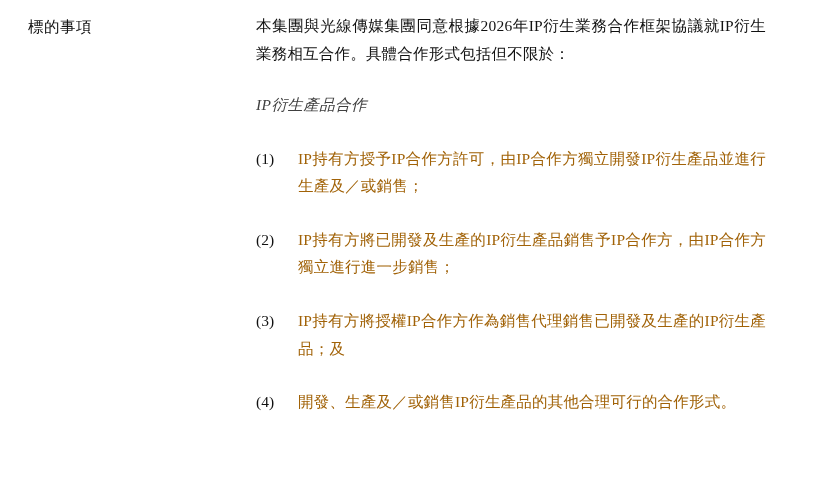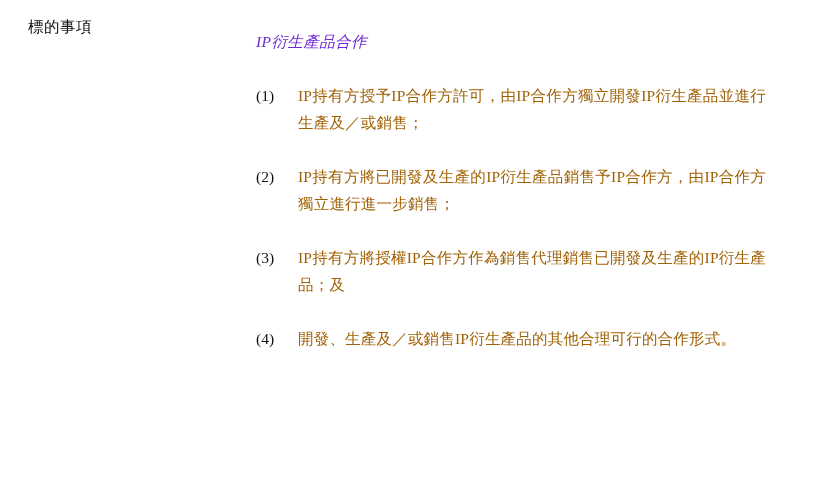--- a/index.html
+++ b/index.html
@@ -44,23 +44,23 @@
     text-align: justify;
     text-justify: inter-ideograph;
     color: #111111;
     margin: 0;
     letter-spacing: 0.2px;
   }
   .subhead {
     font-size: 15.5px;
     line-height: 1.78;
     font-style: italic;
-    margin: 16px 0 0 0;
+    margin: 24px 0 0 0;
     letter-spacing: 0.4px;
-    color: #6d28d9;
+    color: #404040;
   }
   .list {
     margin: 0;
     padding: 0;
   }
   .list-item {
     display: flex;
     align-items: flex-start;
     margin-top: 26px;
   }
@@ -81,20 +81,21 @@
     letter-spacing: 0.2px;
   }
 </style>
 </head>
 <body>
 
 <div class="page">
   <div class="row">
     <div class="term-label">標的事項</div>
     <div class="term-body">
+      <p class="para">本集團與光線傳媒集團同意根據2026年IP衍生業務合作框架協議就IP衍生業務相互合作。具體合作形式包括但不限於：</p>
       <p class="subhead">IP衍生產品合作</p>
       <div class="list">
         <div class="list-item">
           <div class="item-marker">(1)</div>
           <div class="item-text">IP持有方授予IP合作方許可，由IP合作方獨立開發IP衍生產品並進行生產及／或銷售；</div>
         </div>
         <div class="list-item">
           <div class="item-marker">(2)</div>
           <div class="item-text">IP持有方將已開發及生產的IP衍生產品銷售予IP合作方，由IP合作方獨立進行進一步銷售；</div>
         </div>

